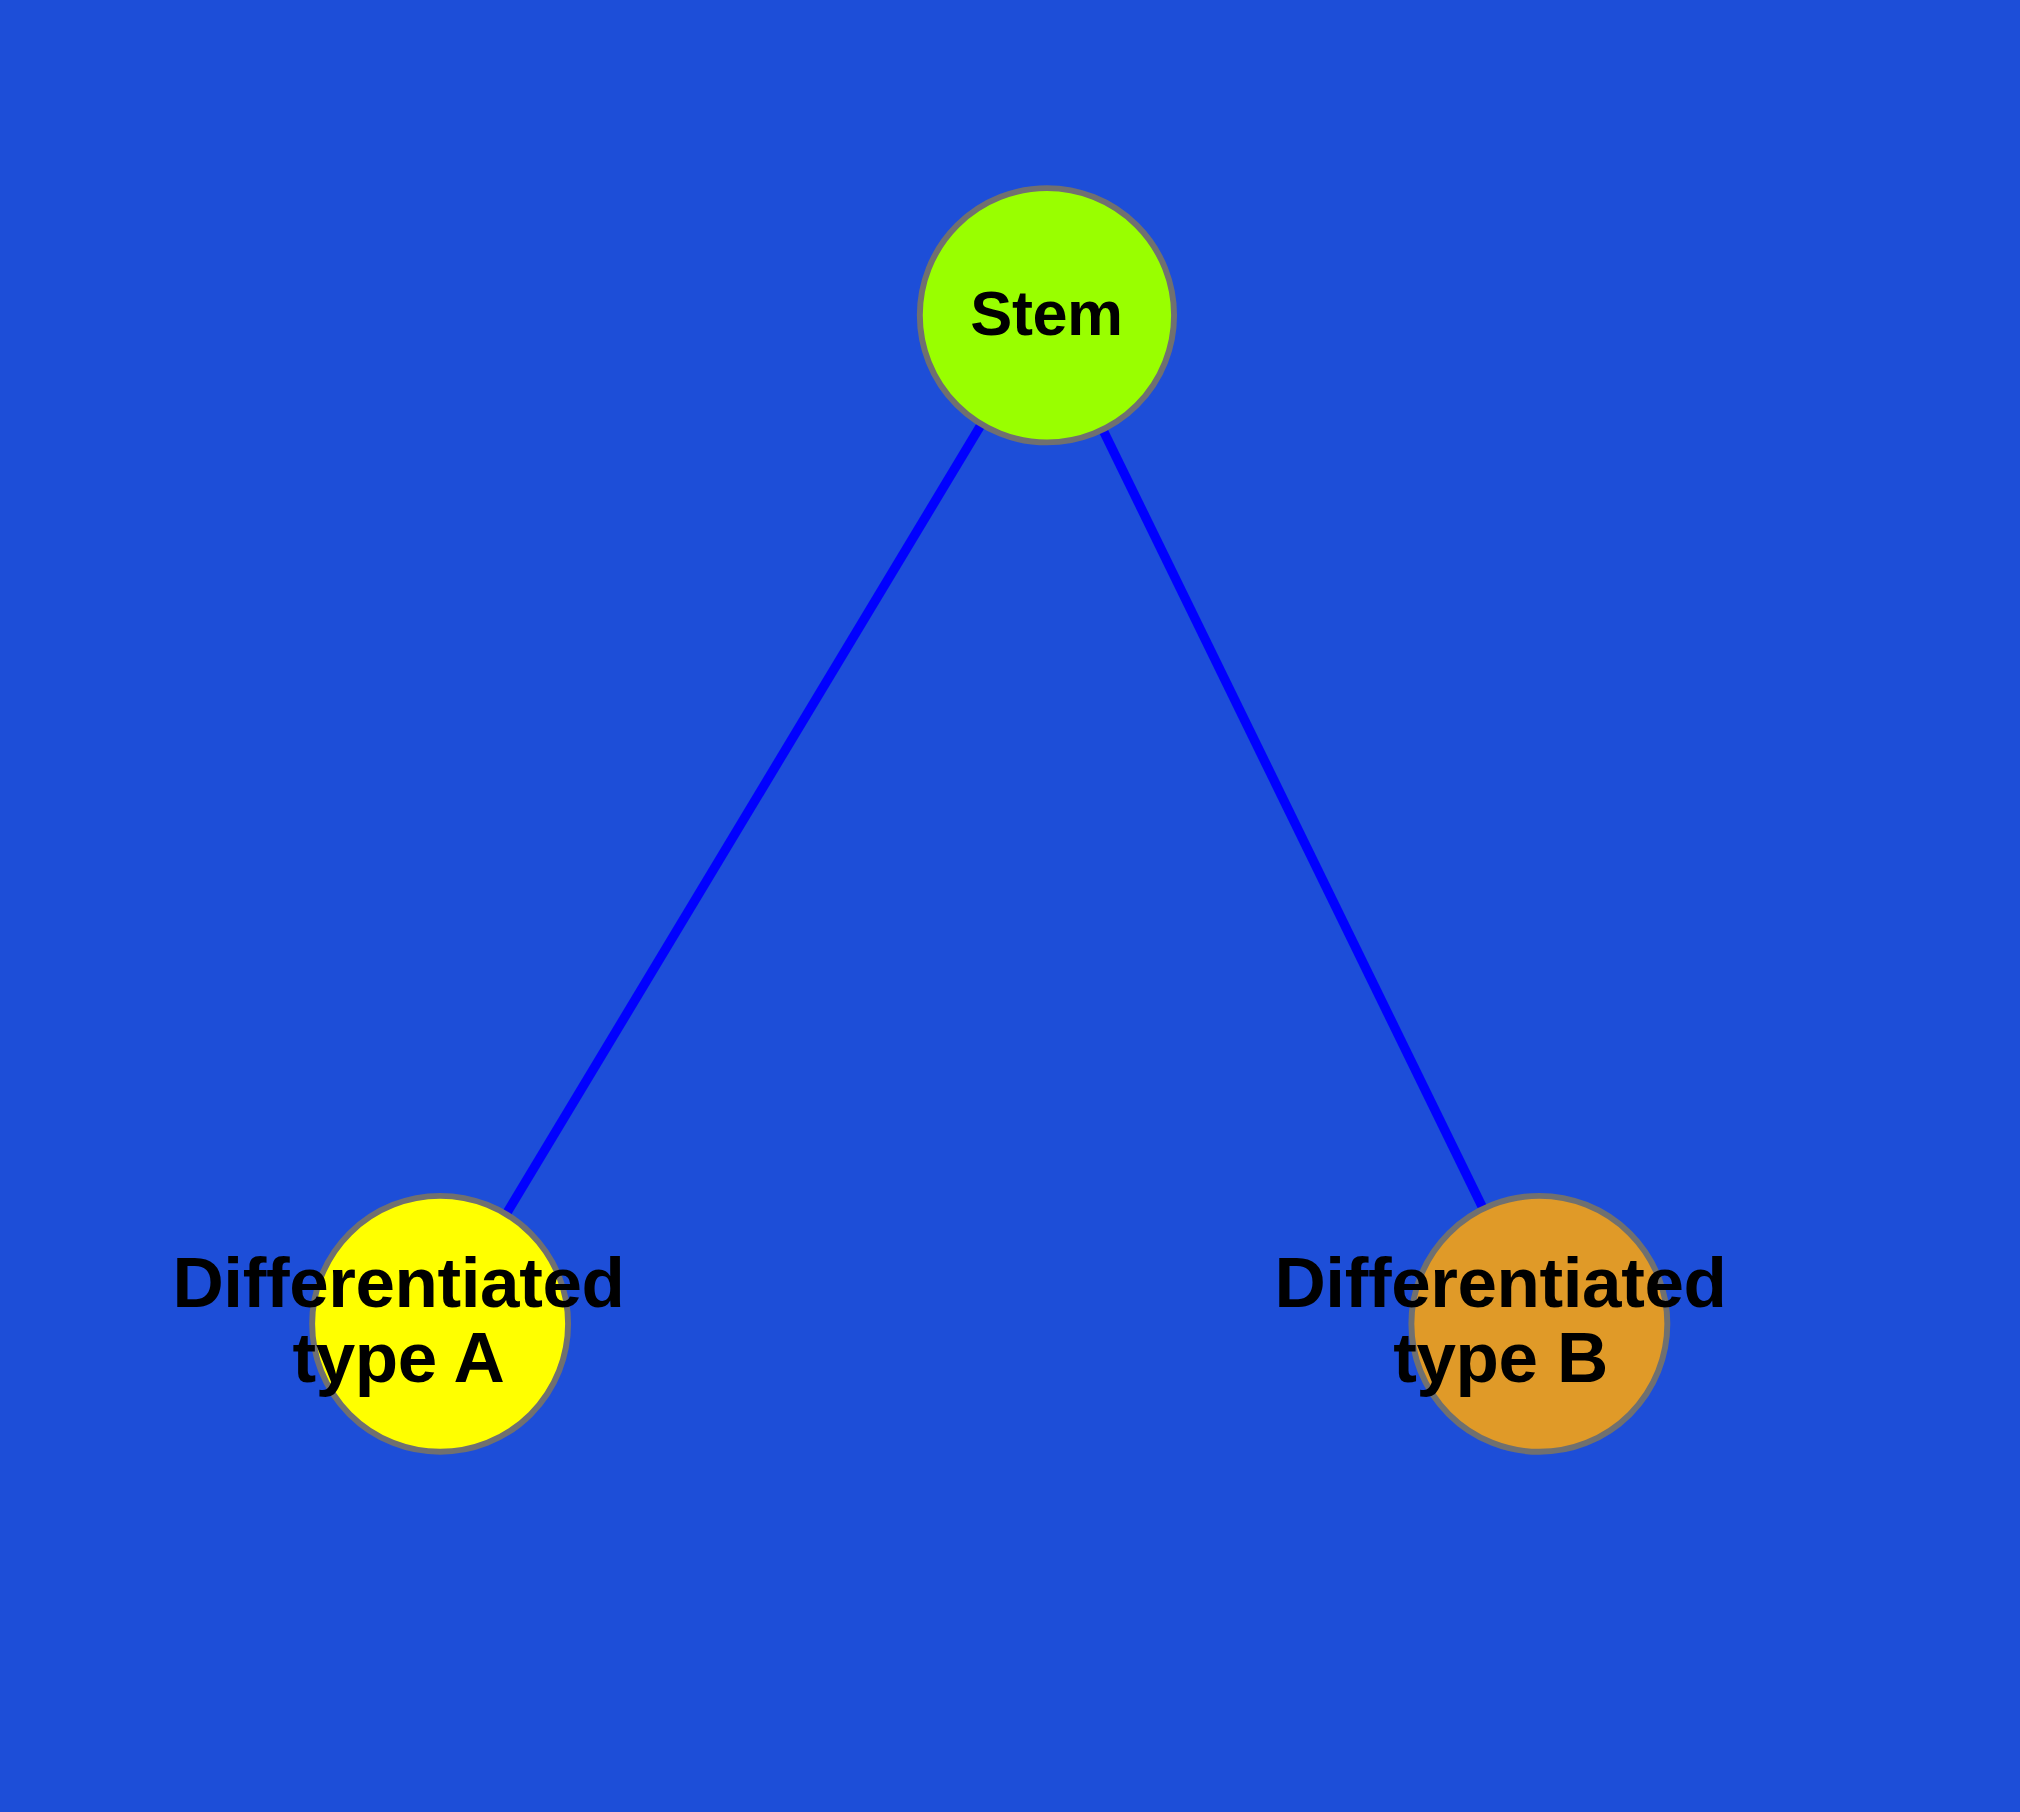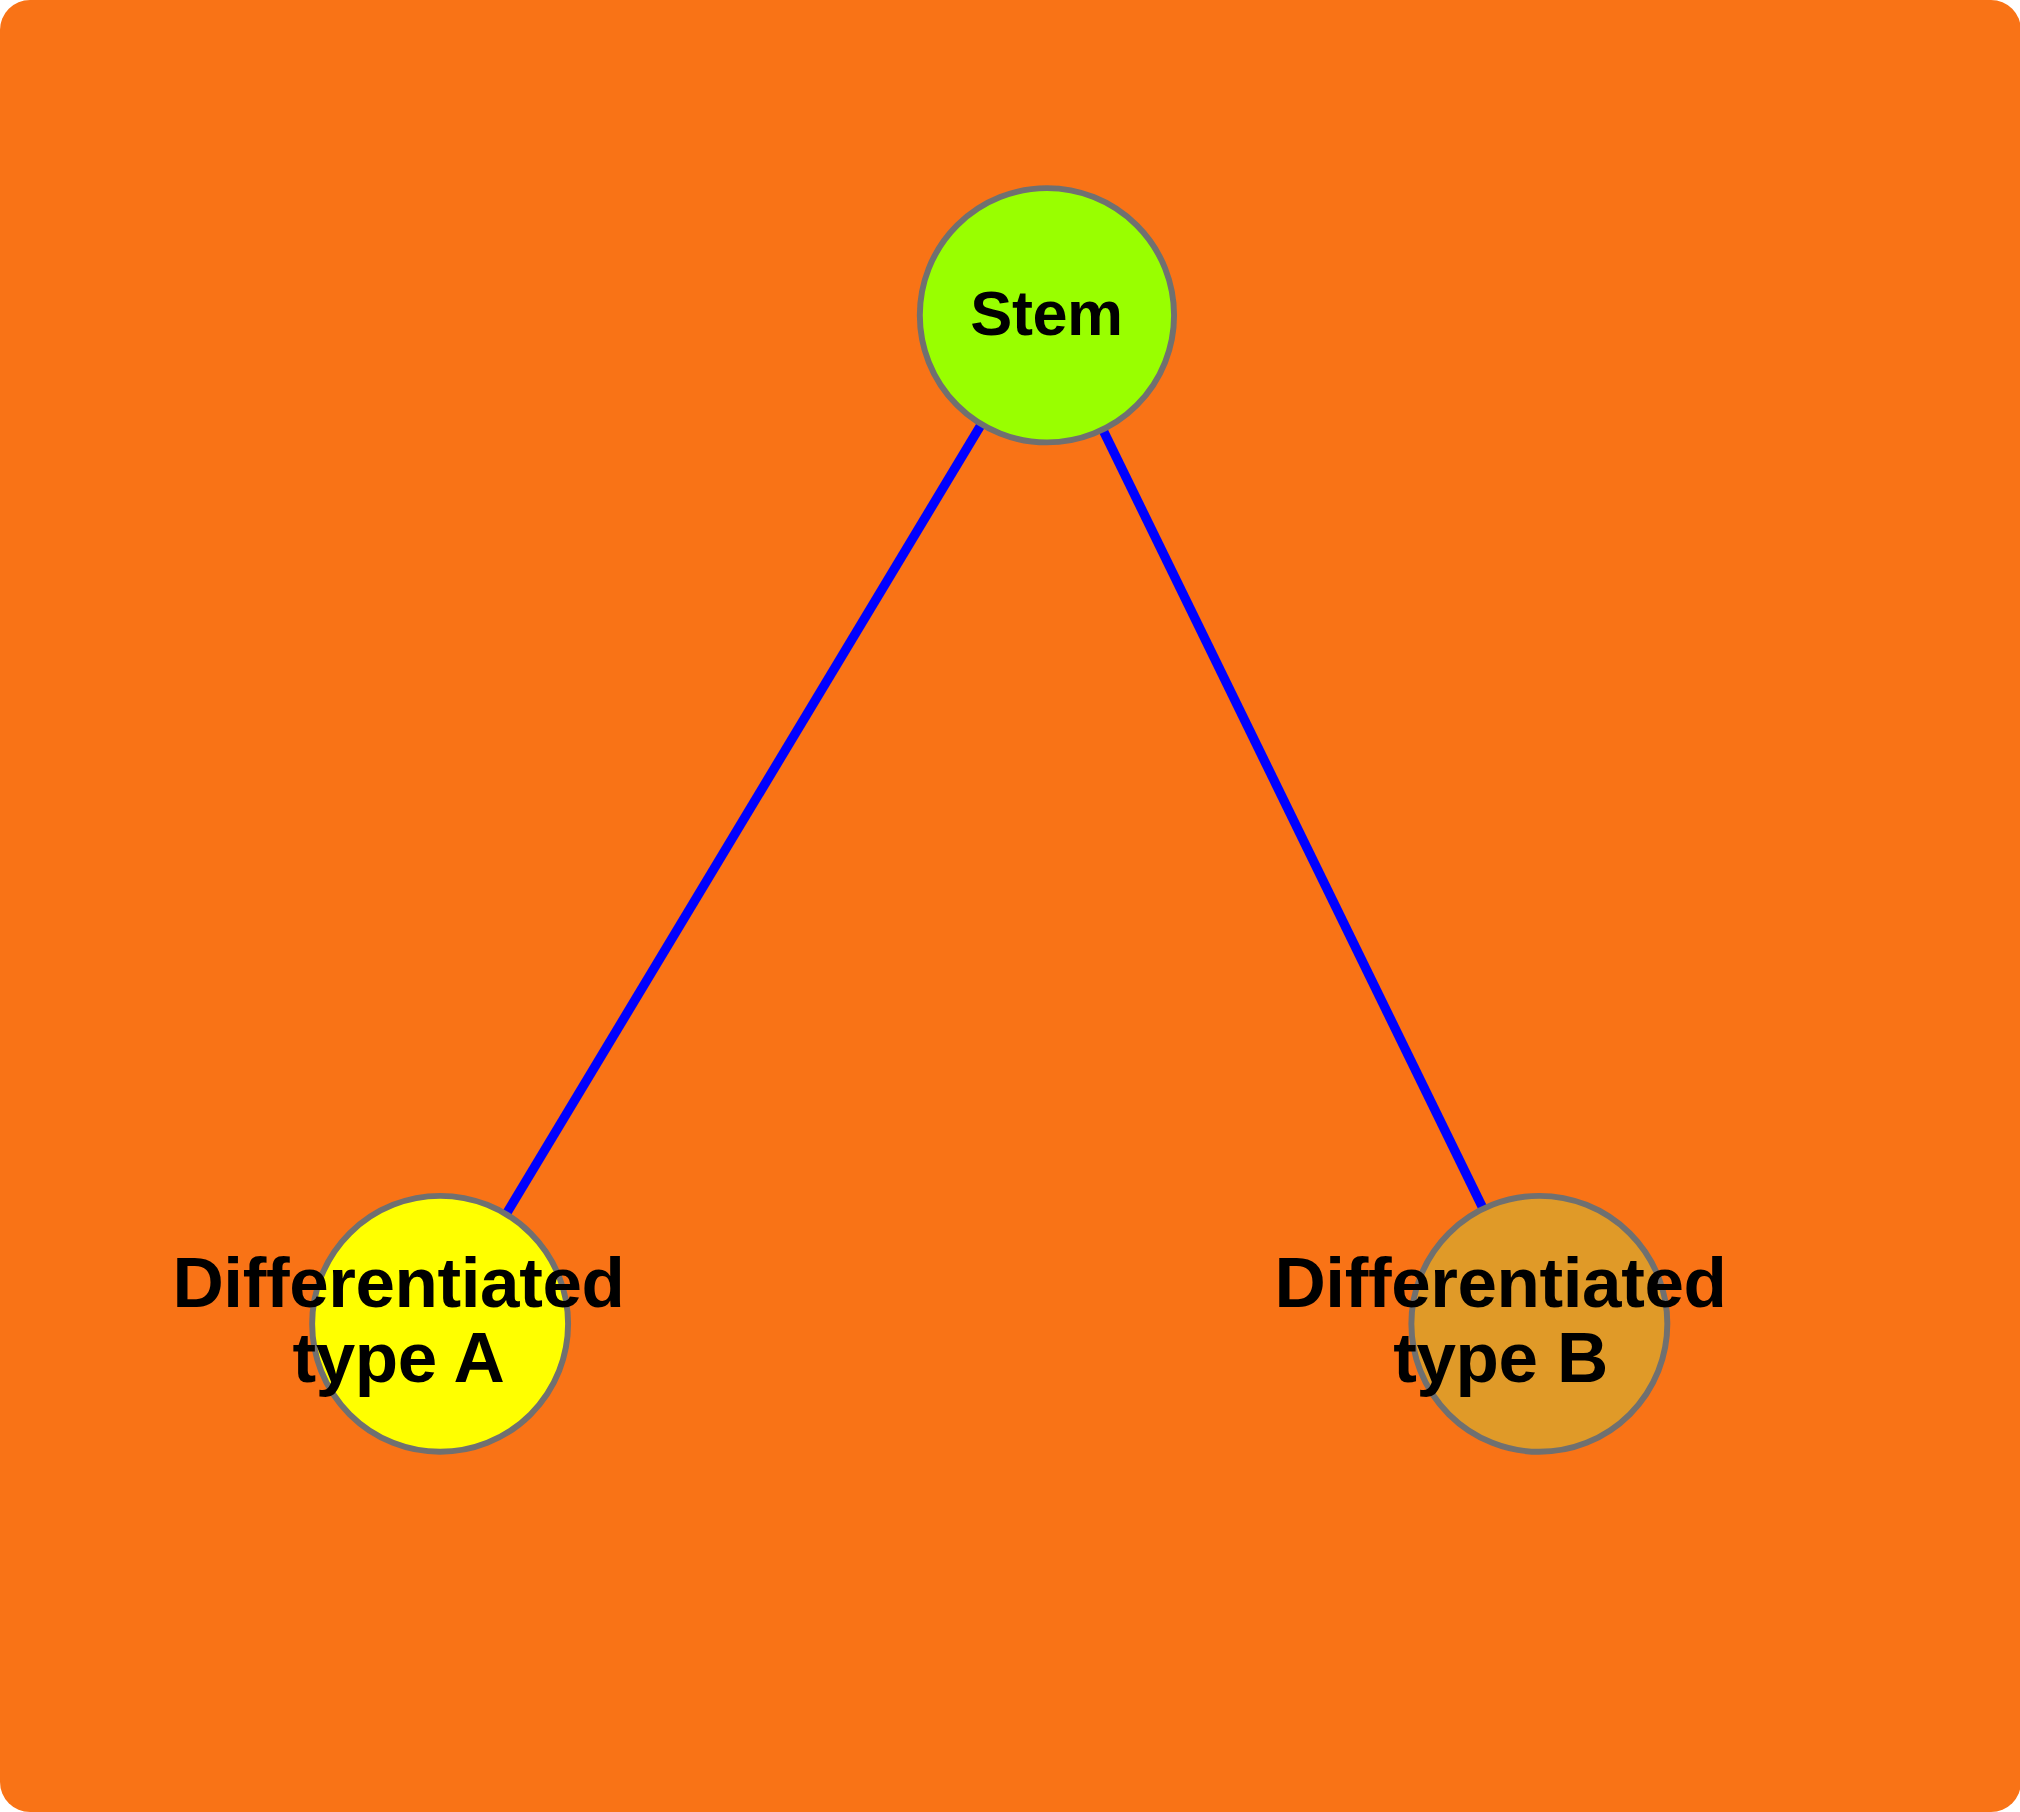--- a/index.html
+++ b/index.html
@@ -50,21 +50,21 @@
   #label-diff-b {
     font-size: 71px;
     left: 1204px;
     top: 1246px;
     width: 593px;
   }
 </style>
 </head>
 <body>
 
-<div id="canvas" style="background: #f97316; border-radius: 30px;">
+<div id="canvas" style="background: #1d4ed8;">
 
   <svg id="graph-svg" viewBox="0 0 2384 2138">
 
     <g>
       <line x1="1166.9468380710318" y1="485.10511549646924" x2="519" y2="1562" stroke="#0000ff" stroke-width="11"></line>
       <line x1="1292.913157214361" y1="490.61730995712514" x2="1816" y2="1562" stroke="#0000ff" stroke-width="11"></line>
     </g>
 
     <g>
       <circle cx="1235" cy="372" r="150" fill="#99ff00" stroke="#707070" stroke-width="7"></circle>

